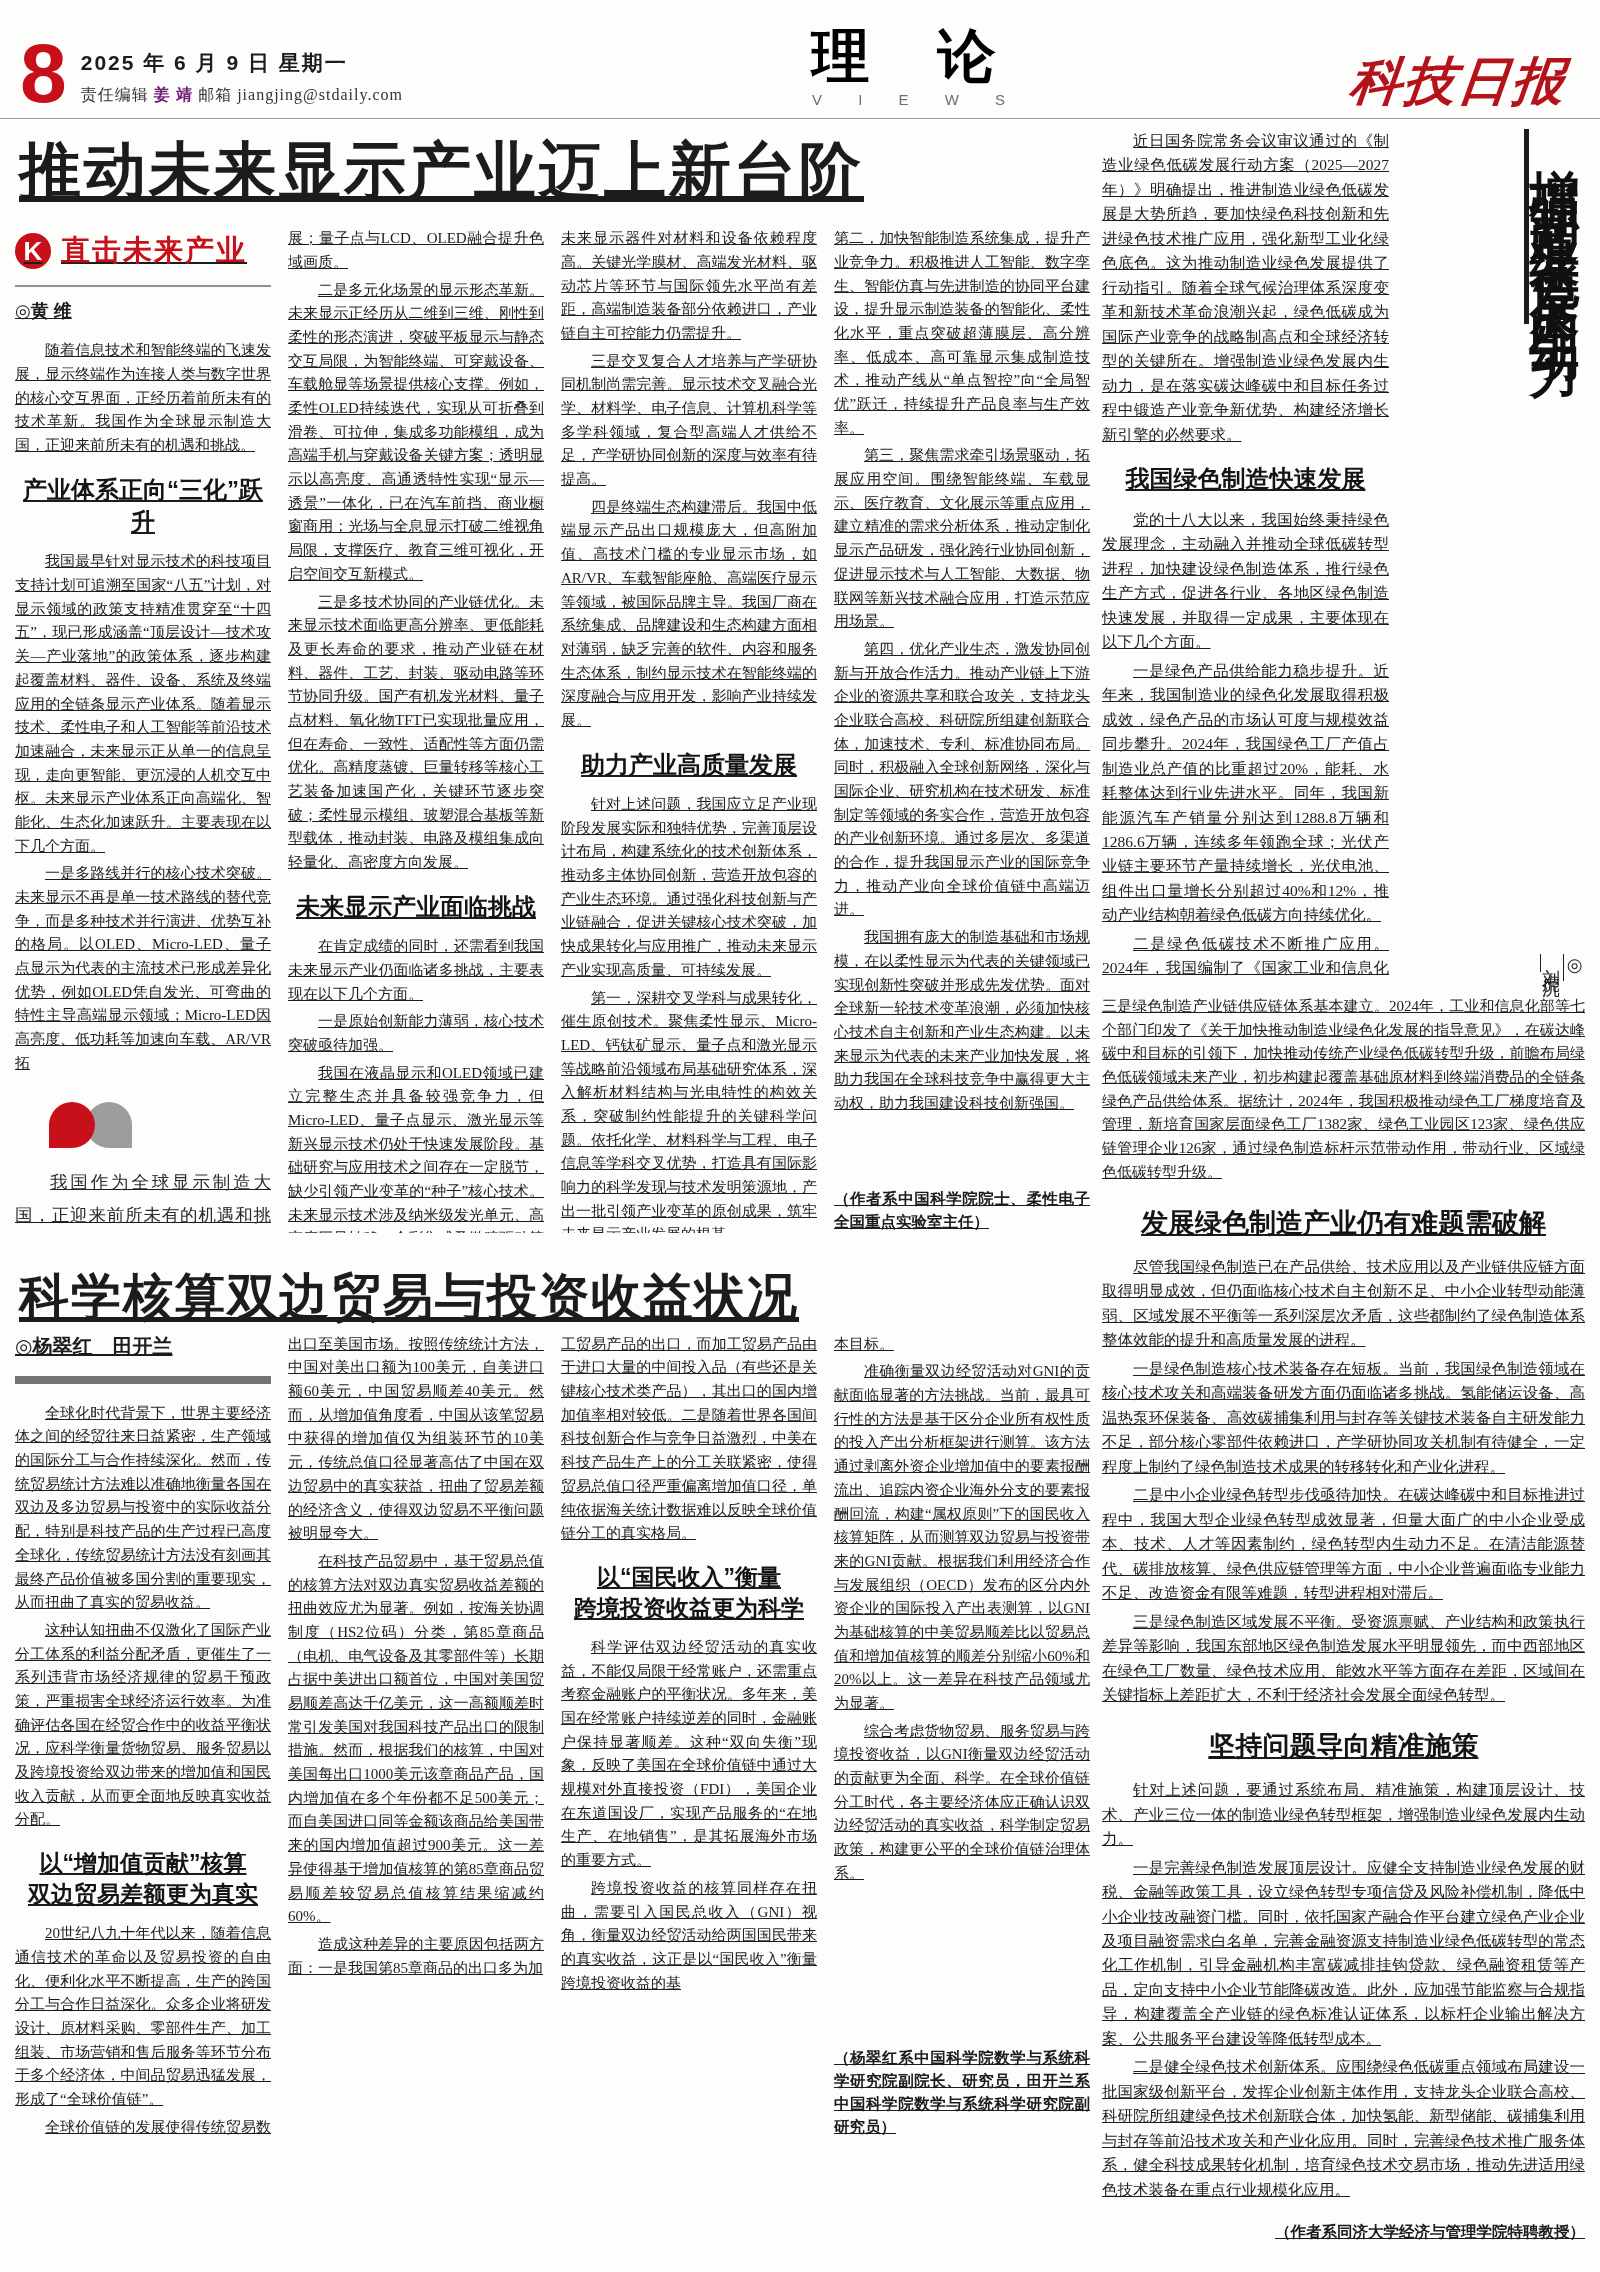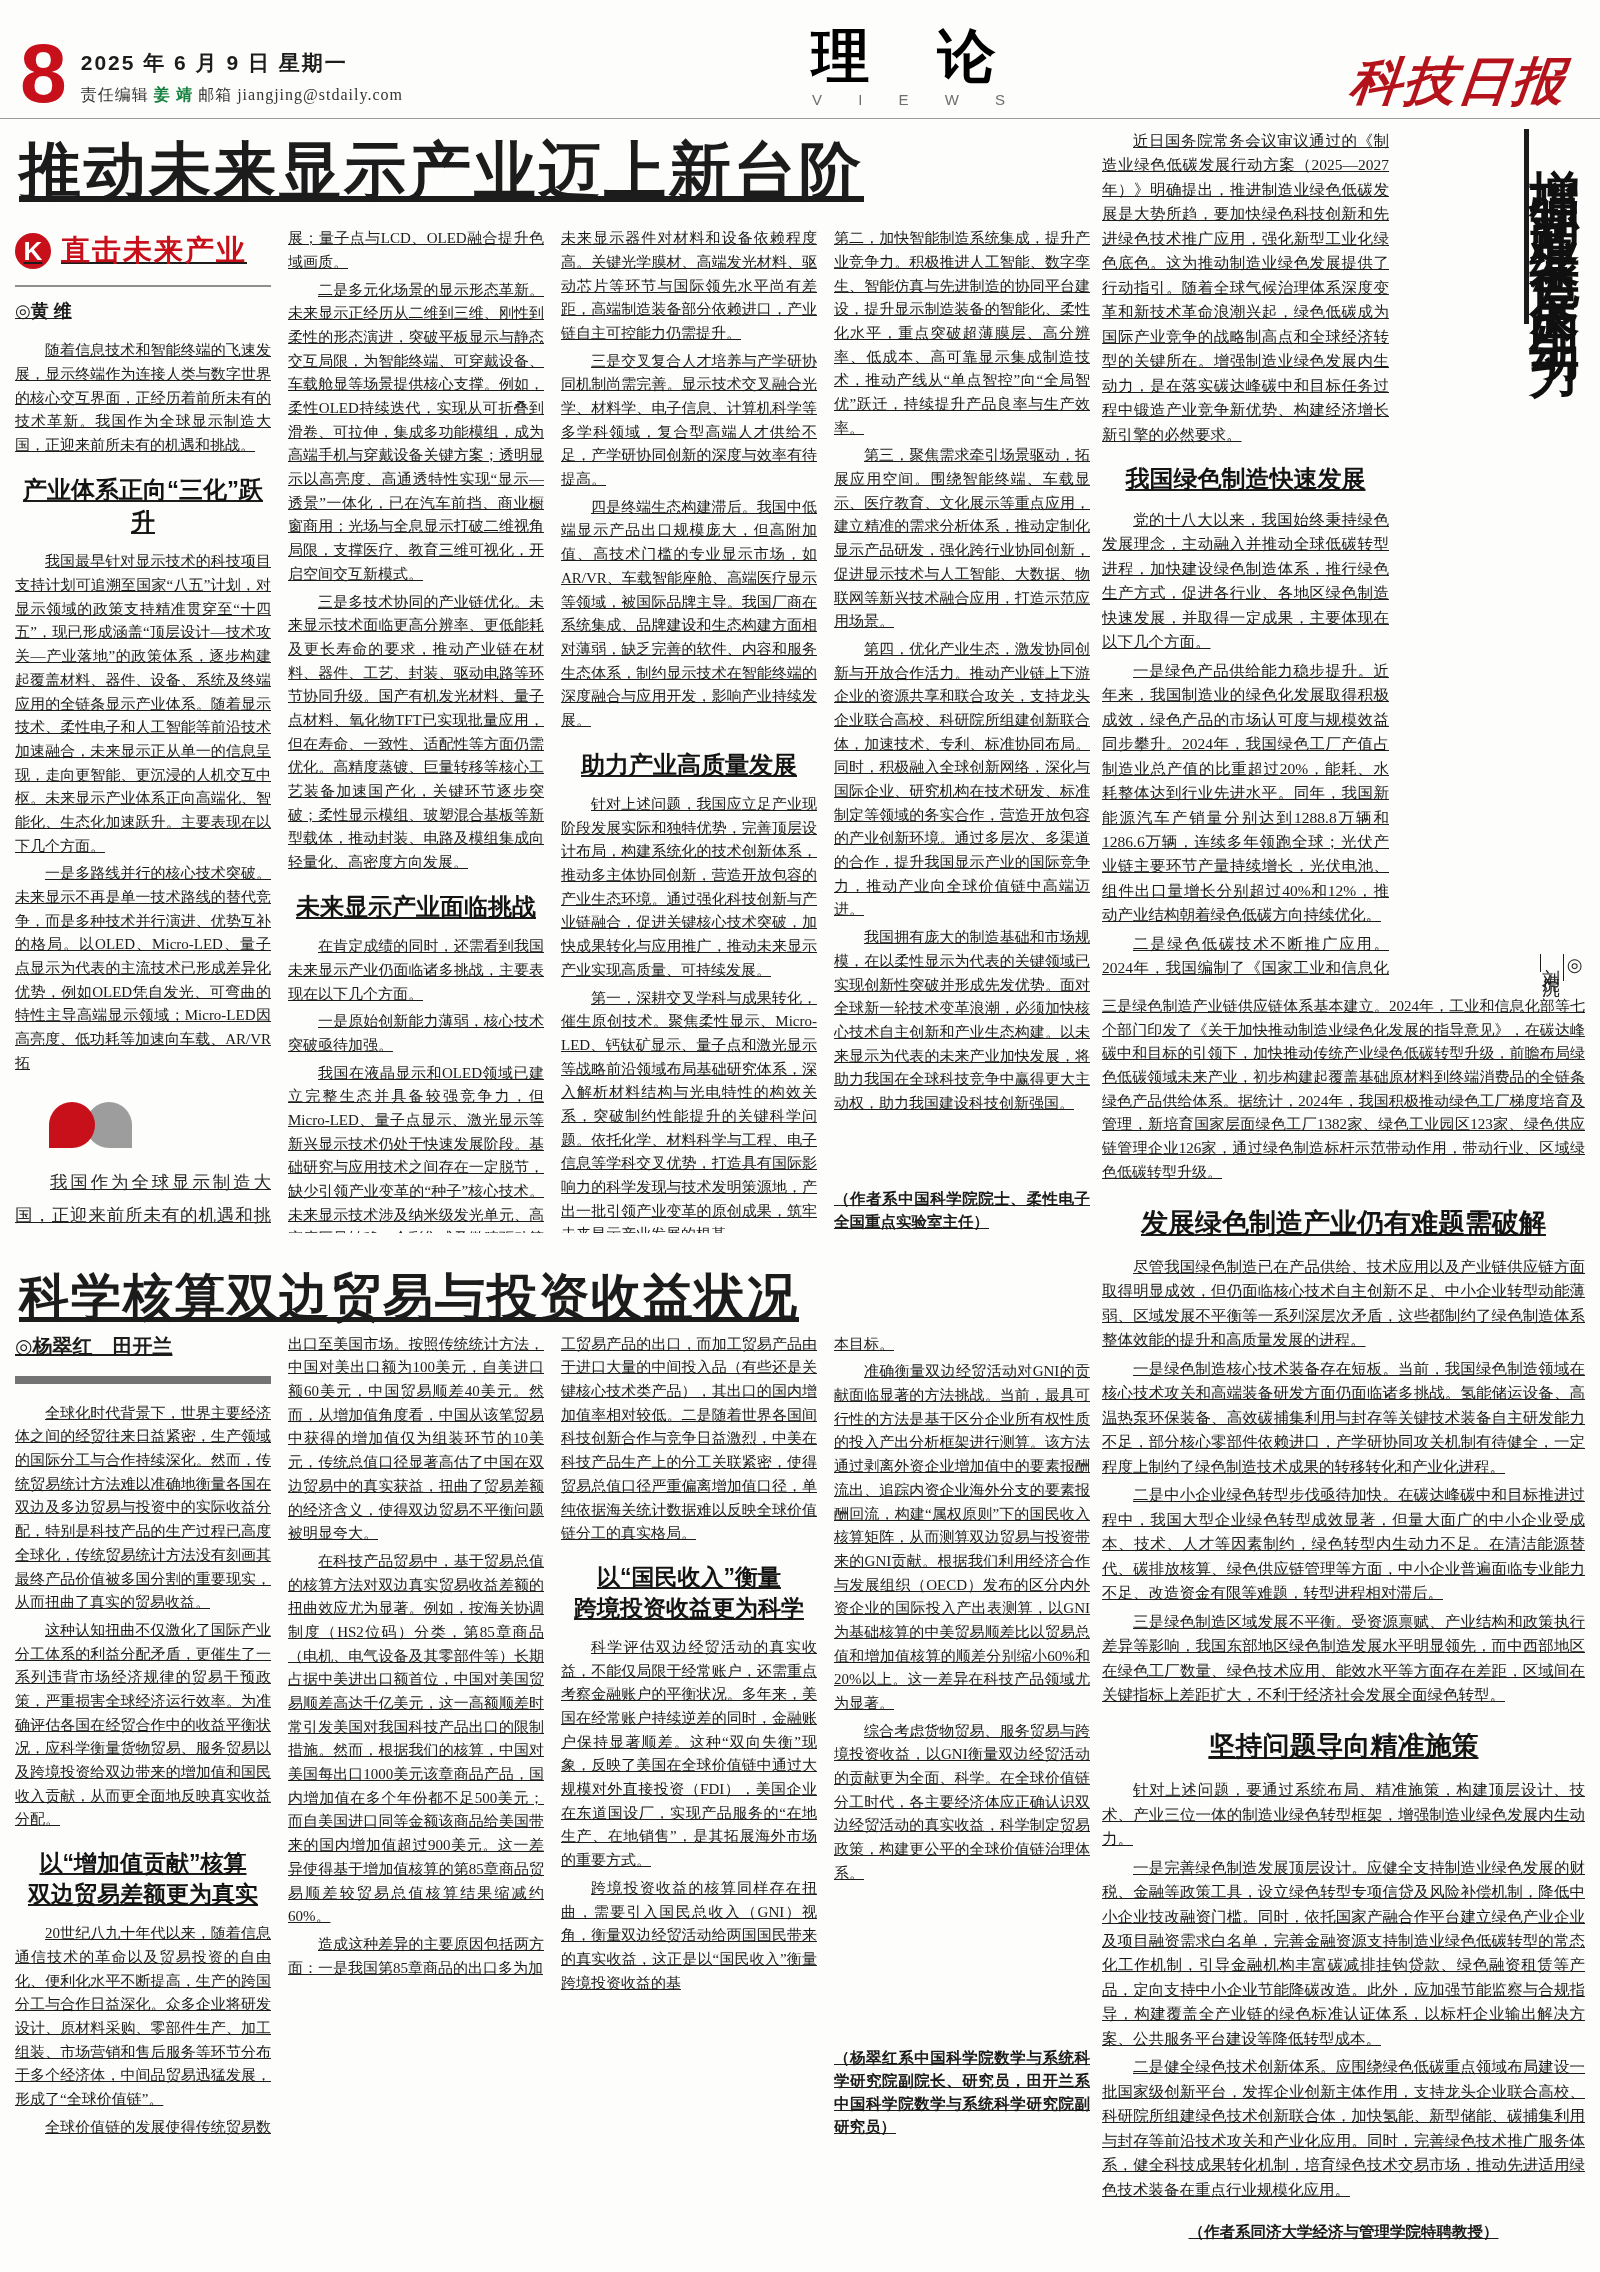--- a/index.html
+++ b/index.html
@@ -14,21 +14,21 @@
     padding:26px 20px 10px 20px;border-bottom:1px solid #9b9b9b;height:82px;
   }
   .hdr-left{display:flex;align-items:flex-end;gap:16px;}
   .page-num{
     font-family:"Liberation Sans","DejaVu Sans",sans-serif;
     font-size:84px;font-weight:bold;color:#c8101b;line-height:.82;letter-spacing:-2px;
   }
   .hdr-meta{padding-bottom:2px;}
   .hdr-date{font-family:"Liberation Sans","DejaVu Sans",sans-serif;font-size:21px;font-weight:bold;letter-spacing:2px;}
   .hdr-editor{font-size:16px;margin-top:8px;color:#333;letter-spacing:1px;}
-  .hdr-editor b{font-family:"Liberation Sans","DejaVu Sans",sans-serif;color:#15803d;}
+  .hdr-editor b{font-family:"Liberation Sans","DejaVu Sans",sans-serif;color:#701a75;}
   .hdr-center{text-align:center;transform:translateX(40px);}
   .sec-title{
     font-family:"Liberation Sans","DejaVu Sans",sans-serif;
     font-size:58px;font-weight:bold;color:#000000;letter-spacing:26px;line-height:1;
   }
   .sec-sub{font-family:"Liberation Sans","DejaVu Sans",sans-serif;font-size:15px;color:#6e6e6e;letter-spacing:16px;margin-top:6px;}
   .hdr-right{
     font-size:52px;font-weight:bold;color:#b5131c;font-style:italic;
     transform:skewX(-6deg);letter-spacing:2px;padding-right:14px;line-height:1;
   }
@@ -47,21 +47,21 @@
   .cont{text-indent:0;}
   .subhead{
     font-family:"Liberation Sans","DejaVu Sans",sans-serif;
     font-size:24px;font-weight:bold;text-align:center;margin:16px 0 12px 0;
     line-height:1.35;white-space:pre-line;color:#141414;
   }
   .endnote{
     font-family:"Liberation Sans","DejaVu Sans",sans-serif;
     font-size:15.5px;font-weight:bold;text-align:justify;margin:8px 0 0 0;line-height:1.5;
   }
-  .endnote.right{text-align:center;}
+  .endnote.right{text-align:right;}
   
   .a1-headline{
     font-family:"Liberation Sans","DejaVu Sans",sans-serif;
     font-size:62px;font-weight:bold;letter-spacing:3px;margin:18px 0 22px 4px;line-height:1.1;
   }
   .art1 .cols{height:1006px;}
   .kicker-row{display:flex;align-items:center;gap:10px;margin-top:4px;}
   .kbadge{
     width:36px;height:36px;border-radius:50%;background:#c8101b;color:#fff;flex:none;
     font-family:"Liberation Sans","DejaVu Sans",sans-serif;font-weight:bold;font-size:26px;

